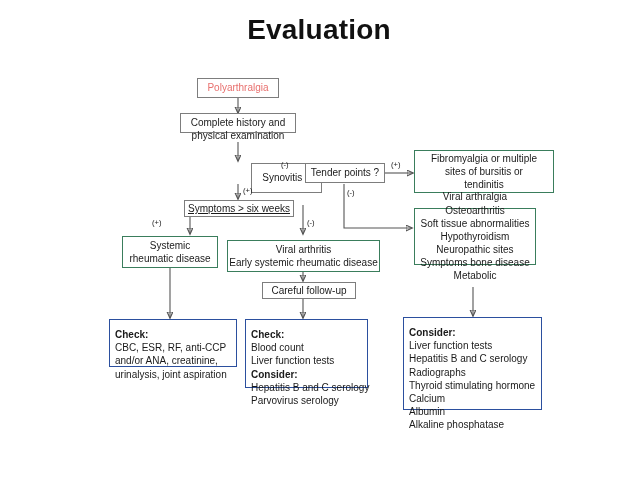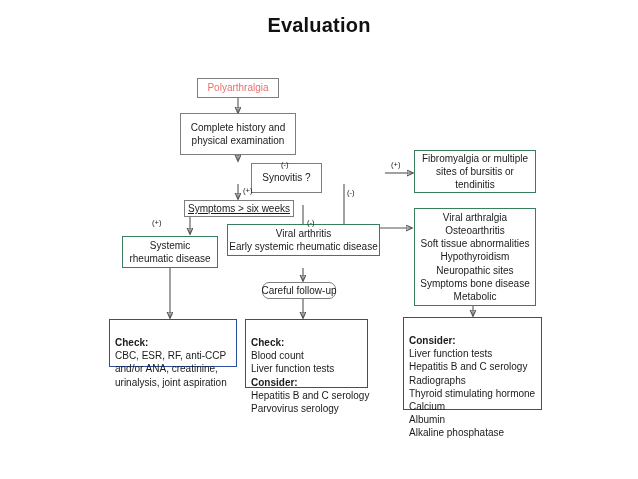--- a/index.html
+++ b/index.html
@@ -14,21 +14,21 @@
     background: #ffffff;
     font-family: "Liberation Sans", sans-serif;
     overflow: hidden;
   }
   #title {
     position: absolute;
     left: 0;
     top: 14px;
     width: 638px;
     text-align: center;
-    font-size: 20px;
+    font-size: 28px;
     font-weight: bold;
     color: #111111;
     letter-spacing: 0.2px;
   }
   .node {
     position: absolute;
     box-sizing: border-box;
     display: flex;
     flex-direction: column;
     align-items: center;
@@ -41,21 +41,21 @@
     padding: 2px 3px;
   }
   .node.gray   { border: 1px solid #7d7d7d; }
   .node.green  { border: 1px solid #3a7d5c; }
   .node.blue   { border: 1.5px solid #2b4f9e; }
   .node.red-text { color: #e8706e; }
   .node.left-align {
     align-items: flex-start;
     text-align: left;
     justify-content: flex-start;
-    padding: 16px 5px;
+    padding: 8px 5px;
   }
   .node .ln { display: block; white-space: nowrap; }
   .node .hd { display: block; white-space: nowrap; font-weight: bold; }
   .edge-label {
     position: absolute;
     font-size: 7.6px;
     color: #1a1a1a;
     white-space: nowrap;
   }
   svg#wires {
@@ -103,61 +103,64 @@
 
     <line x1="303" y1="299" x2="303" y2="318" marker-end="url(#ah)"></line>
 
     <line x1="473" y1="287" x2="473" y2="316" marker-end="url(#ah)"></line>
   </svg>
 
   <div class="node gray red-text" style="left:197px; top:78px; width:82px; height:20px;">
     <span class="ln">Polyarthralgia</span>
   </div>
 
-  <div class="node gray" style="left:180px; top:113px; width:116px; height:42px;">
+  <div class="node gray" style="left:180px; top:113px; width:116px; height:20px;justify-content:space-between;">
     <span class="ln">Complete history and</span>
     <span class="ln">physical examination</span>
   </div>
 
   <div class="node gray" style="left:203px; top:163px; width:71px; height:30px;margin-left:48px;">
     <span class="ln">Synovitis ?</span>
   </div>
 
+  <div class="node gray" style="left:305px; top:163px; width:80px; height:20px;">
+    <span class="ln">Tender points ?</span>
+  </div>
 
   <div class="node gray" style="left:184px; top:200px; width:110px; height:17px;text-decoration:underline;">
     <span class="ln">Symptoms &gt; six weeks</span>
   </div>
 
-  <div class="node green" style="left:414px; top:150px; width:122px; height:43px;">
+  <div class="node green" style="left:414px; top:150px; width:140px; height:43px;">
     <span class="ln">Fibromyalgia or multiple</span>
     <span class="ln">sites of bursitis or</span>
     <span class="ln">tendinitis</span>
   </div>
 
-  <div class="node green" style="left:414px; top:208px; width:122px; height:98px;">
+  <div class="node green" style="left:414px; top:208px; width:122px; height:57px;">
     <span class="ln">Viral arthralgia</span>
     <span class="ln">Osteoarthritis</span>
     <span class="ln">Soft tissue abnormalities</span>
     <span class="ln">Hypothyroidism</span>
     <span class="ln">Neuropathic sites</span>
     <span class="ln">Symptoms bone disease</span>
     <span class="ln">Metabolic</span>
   </div>
 
   <div class="node green" style="left:122px; top:236px; width:96px; height:32px;">
     <span class="ln">Systemic</span>
     <span class="ln">rheumatic disease</span>
   </div>
 
-  <div class="node green" style="left:227px; top:224px; width:153px; height:32px;text-align:right;">
+  <div class="node green" style="left:227px; top:240px; width:153px; height:32px;text-align:right;">
     <span class="ln">Viral arthritis</span>
     <span class="ln">Early systemic rheumatic disease</span>
   </div>
 
-  <div class="node gray" style="left:262px; top:282px; width:74px; height:17px;border-radius:7px;">
+  <div class="node gray" style="left:262px; top:282px; width:94px; height:17px;">
     <span class="ln">Careful follow-up</span>
   </div>
 
   <div class="node blue left-align" style="left:109px; top:319px; width:128px; height:48px;">
     <span class="hd">Check:</span>
     <span class="ln">CBC, ESR, RF, anti-CCP</span>
     <span class="ln">and/or ANA, creatinine,</span>
     <span class="ln">urinalysis, joint aspiration</span>
   </div>
 

